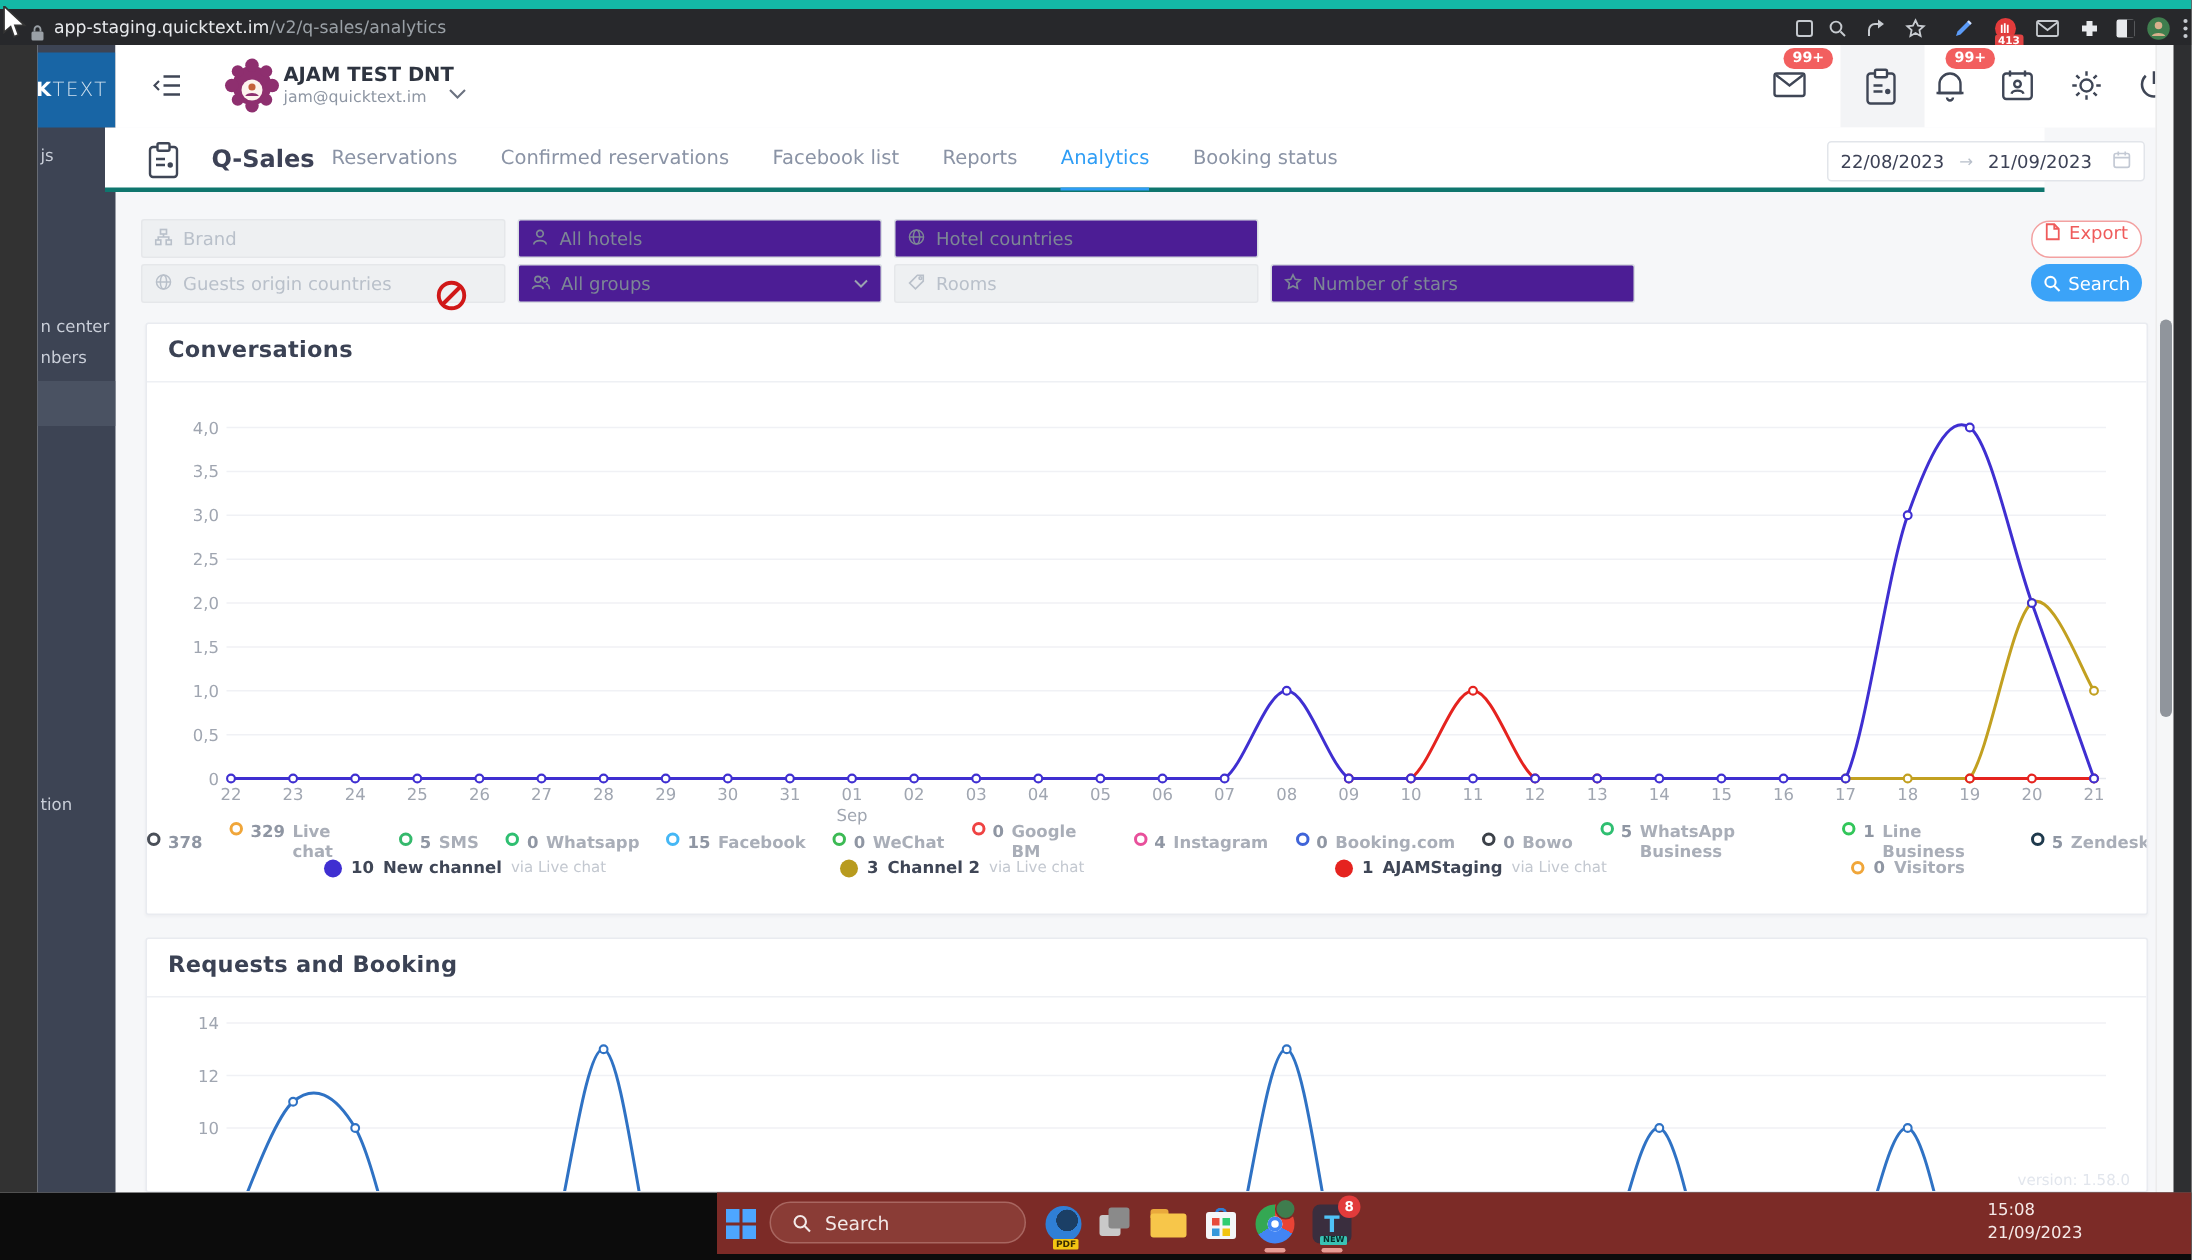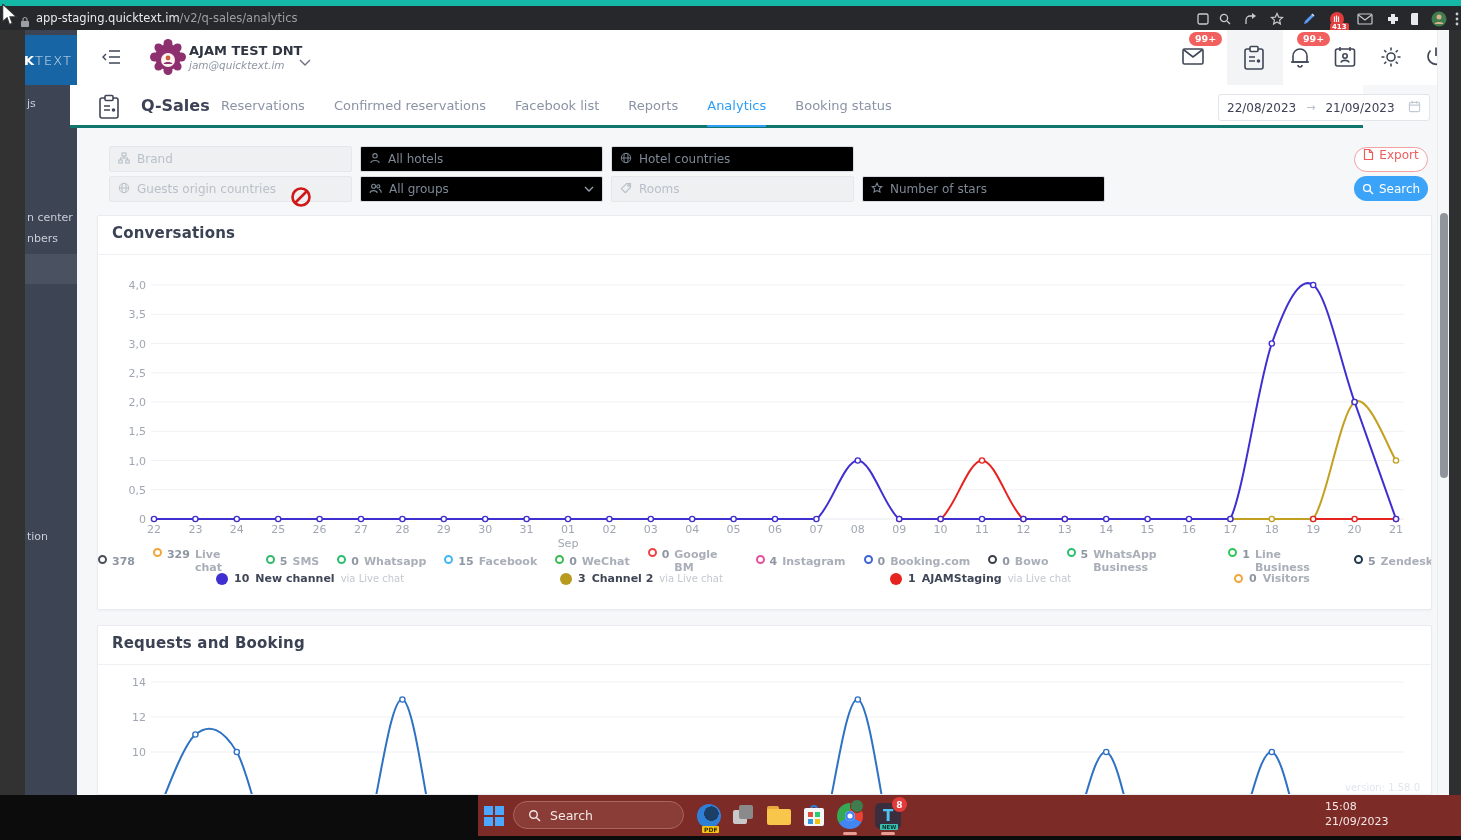--- a/index.html
+++ b/index.html
@@ -23,41 +23,41 @@
                 display:flex;align-items:center;overflow:hidden;font-size:13px;letter-spacing:1px;}
   #sidebar-logo .b{font-weight:bold;margin-left:-1px;}
   #sidebar-logo .r{color:#cfe0ee;font-weight:300;}
   .side-item{position:absolute;left:0;width:52px;font-size:11px;color:#c9ced8;white-space:nowrap;overflow:hidden;padding-left:2px;}
   #side-highlight{position:absolute;left:0;top:224px;width:52px;height:30px;background:#4a5262;}
   
   #appbar{position:absolute;left:77px;top:0;width:1372px;height:55px;background:#fff;}
   #collapse-icon{position:absolute;left:24px;top:17px;}
   #avatar{position:absolute;left:72px;top:8px;}
   #acct-name{position:absolute;left:112px;top:13px;font-size:13px;font-weight:bold;color:#2e3440;}
-  #acct-email{position:absolute;left:112px;top:29px;font-size:10.5px;font-style:italic;color:#8e96a3;}
+  #acct-email{position:absolute;left:112px;top:29px;font-size:10.5px;color:#8e96a3;}
   #acct-chevron{position:absolute;left:222px;top:22px;}
   .appbar-ic{position:absolute;top:15px;}
   #clip-active-bg{position:absolute;left:1150px;top:0;width:56px;height:55px;background:#f3f4f6;}
   .badge99{position:absolute;top:2px;background:#f25f5f;color:#fff;font-size:9.5px;font-weight:bold;
            border-radius:9px;padding:1px 6px;line-height:12px;}
   
   #navrow{position:absolute;left:70px;top:55px;width:1293px;height:43px;background:#fff;border-bottom:3px solid #0f766e;}
   #qsales-icon{position:absolute;left:26px;top:9px;}
   #product-label{position:absolute;left:71px;top:11px;font-size:16px;font-weight:600;color:#3d4256;}
   #nav-tabs{position:absolute;left:151px;top:0;height:42px;display:flex;align-items:center;gap:29px;}
   .tab{font-size:13px;color:#8a93a5;cursor:pointer;height:42px;line-height:42px;}
   .tab.active{color:#2e9df5;border-bottom:2px solid #2e9df5;}
   #datebox{position:absolute;left:1148px;top:9px;width:212px;height:27px;background:#fff;border:1px solid #e2e5ea;
            border-radius:3px;display:flex;align-items:center;font-size:12px;color:#3d4256;padding:0 8px;}
   #datebox .sep{color:#b9c0cb;margin:0 10px;font-size:11px;}
   #datebox .cal{margin-left:auto;color:#c3c9d4;}
   
-  .frow{position:absolute;left:109px;display:flex;gap:8px;}
+  .frow{position:absolute;left:94px;display:flex;gap:8px;}
   #frow1{top:116px;} #frow2{top:146px;}
-  .fbox{width:243px;height:26px;background:#000000;border:1px solid #d8dce2;border-radius:2px;display:flex;
+  .fbox{width:243px;height:26px;background:#4c1d95;border:1px solid #d8dce2;border-radius:2px;display:flex;
         align-items:center;padding:0 8px;font-size:12px;color:#7d8795;gap:7px;}
   .fbox.disabled{background:#eef0f2;border-color:#e5e7ea;color:#b9c0ca;}
   .fbox .chev{margin-left:auto;color:#9aa3b0;}
   .fbox svg{flex:none;}
   #export-btn{position:absolute;left:1354px;top:117px;width:74px;height:25px;border:1px solid #f3a1a1;border-radius:13px;
               color:#ef5b5b;font-size:12px;display:flex;justify-content:center;gap:5px;background:#fff;cursor:pointer;}
   #search-btn{position:absolute;left:1354px;top:146px;width:74px;height:25px;border-radius:13px;background:#3ba3f8;
               color:#fff;font-size:12px;display:flex;align-items:center;justify-content:center;gap:5px;cursor:pointer;}
   #blocked-cursor{position:absolute;left:290px;top:156px;}
   

